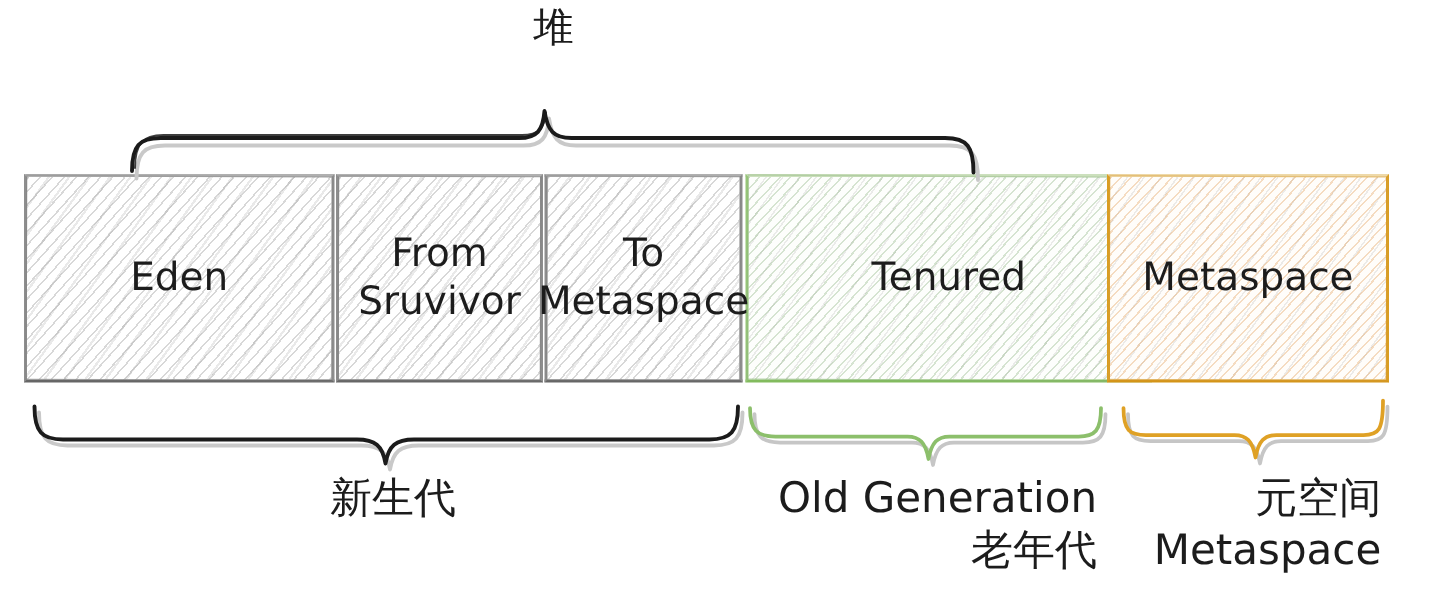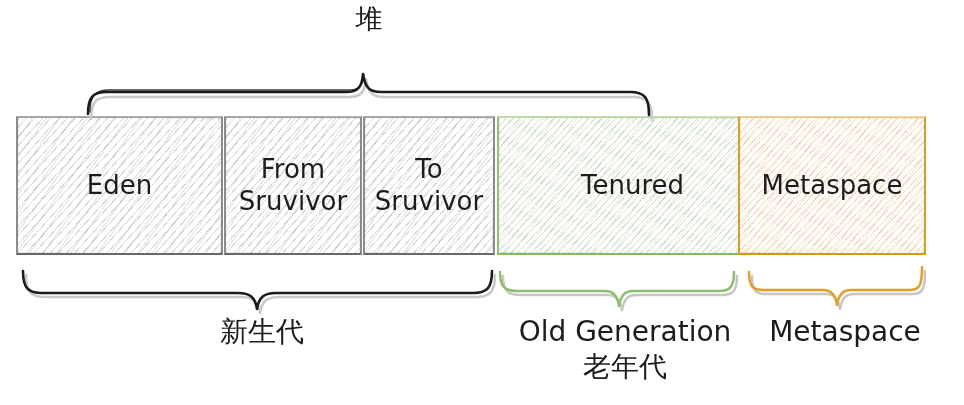--- a/index.html
+++ b/index.html
@@ -52,21 +52,21 @@
   .box--metaspace::after{border-color:rgba(215,160,60,.45);}
   .box .lbl{position:relative;z-index:2;padding:0 4px;}
 
   
   .titleblock{
     position:absolute;top:2px;left:369px;transform:translateX(-50%);
     text-align:center;font-size:27px;line-height:33px;white-space:nowrap;
   }
   .groupblock{
     position:absolute;top:314px;transform:translateX(-50%);
-    text-align:center;font-size:28px;line-height:35px;white-space:nowrap;
+    text-align:right;font-size:28px;line-height:35px;white-space:nowrap;
   }
   .groupblock--young{left:262px;}
   .groupblock--old{left:625px;}
   .groupblock--meta{left:845px;}
 
   
   svg.braces{position:absolute;left:0;top:0;z-index:3;pointer-events:none;}
   svg.braces path{fill:none;stroke-linecap:round;stroke-linejoin:round;}
 </style>
 </head>
@@ -78,21 +78,21 @@
     <div>堆</div>
   </div>
 
   <div class="box box--eden">
     <span class="lbl">Eden</span>
   </div>
   <div class="box box--from">
     <span class="lbl">From Sruvivor</span>
   </div>
   <div class="box box--to">
-    <span class="lbl">To Sruvivor</span>
+    <span class="lbl">To Metaspace</span>
   </div>
   <div class="box box--tenured">
     <span class="lbl">Tenured</span>
   </div>
   <div class="box box--metaspace">
     <span class="lbl">Metaspace</span>
   </div>
 
   <svg class="braces" width="964" height="405" viewBox="0 0 964 405">
 
@@ -119,16 +119,17 @@
   </svg>
 
   <div class="groupblock groupblock--young">
     <div>新生代</div>
   </div>
   <div class="groupblock groupblock--old">
     <div>Old Generation</div>
     <div>老年代</div>
   </div>
   <div class="groupblock groupblock--meta">
+    <div>元空间</div>
     <div>Metaspace</div>
   </div>
 
 </div>
 
 </body></html>

